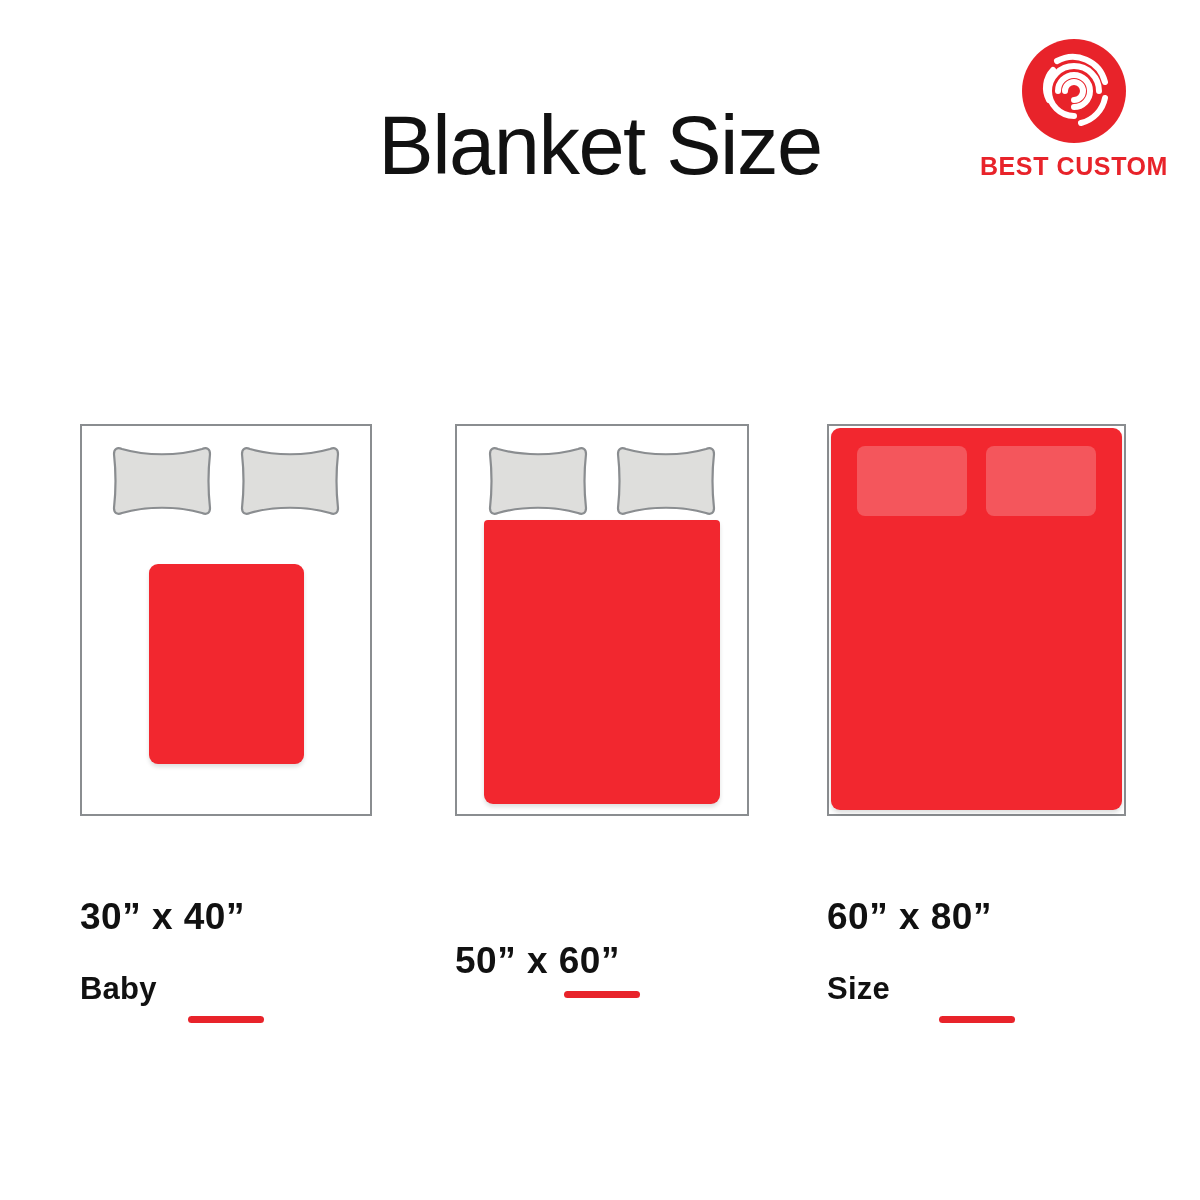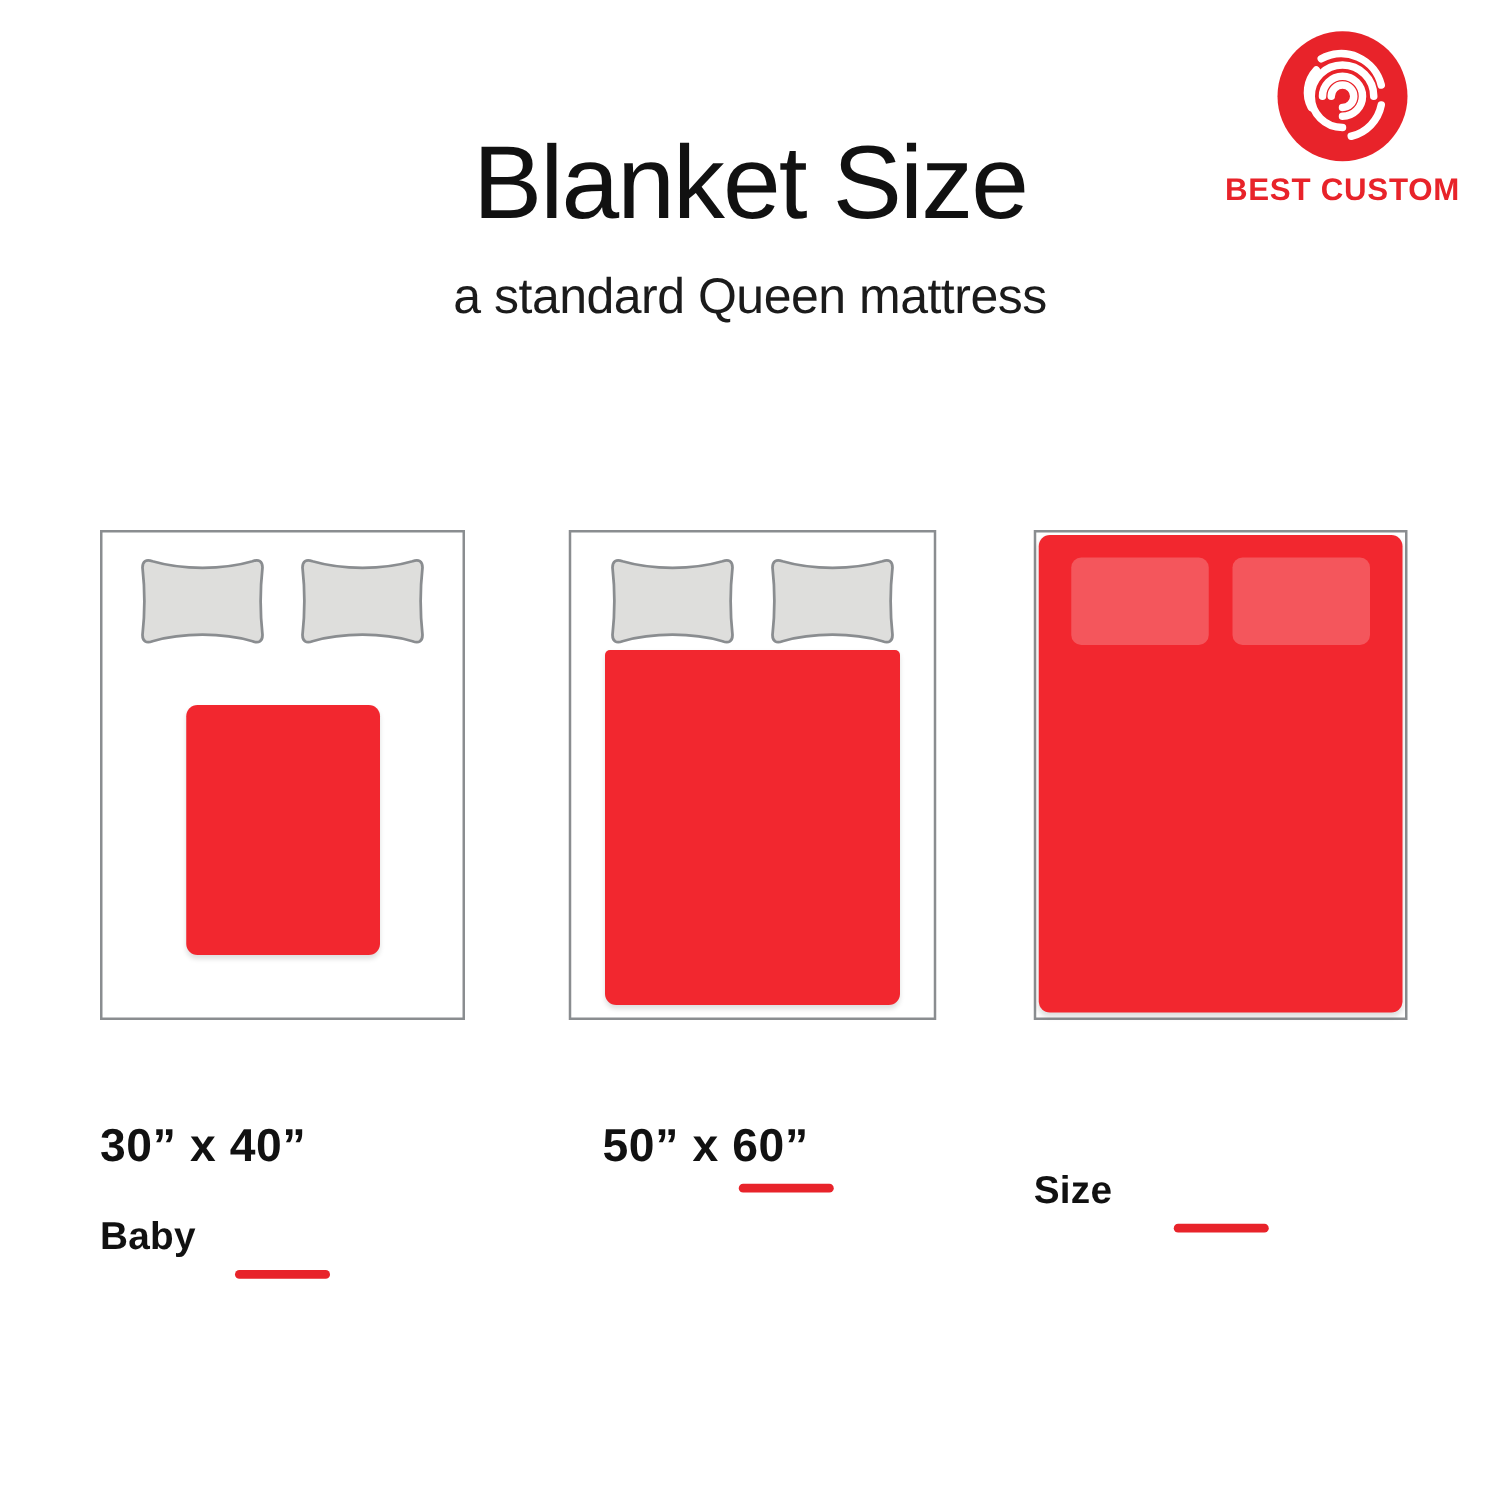--- a/index.html
+++ b/index.html
@@ -8,21 +8,21 @@
     background:#ffffff;
     font-family:"Liberation Sans", sans-serif;
     position:relative;
     overflow:hidden;
     color:#111111;
   }
 
   
   #brand-logo {
     position:absolute;
-    top:22px; right:26px;
+    top:36px; right:26px;
     width:200px;
     display:flex;
     flex-direction:column;
     align-items:center;
     text-align:right;
   }
   #logo-mark { width:110px; height:110px; display:block; }
   #logo-wordmark {
     margin-top:6px;
     font-size:25px;
@@ -125,21 +125,20 @@
       <path d="M38 25 A 33 33 0 0 1 86 46" stroke-width="6"></path>
       <path d="M86 62 A 32 32 0 0 1 62 87" stroke-width="6"></path>
     </g>
   </svg>
   <div id="logo-wordmark">BEST CUSTOM</div>
 </div>
 
 <div id="heading-block">
   <h1 id="page-title">Blanket Size</h1>
   <p id="page-subtitle">
-    <span>a standard Queen mattress</span>
   </p>
 </div>
 
 <div id="bed-comparison">
 
   <div class="bed-figure" style="left:80px; width:292px; height:392px;">
     <div class="bed-frame"></div>
     <div class="pillow" style="left:28px; top:22px; width:108px; height:70px; background:none; border:none;">
       <svg viewBox="0 0 108 70" preserveAspectRatio="none">
         <path d="M6,8 C6,3 9,1 14,3 C38,10 70,10 94,3 C99,1 102,3 102,8
@@ -187,23 +186,24 @@
 </div>
 
 <div id="size-captions">
 
   <div class="caption-col" style="left:80px; width:292px;">
     <div class="caption-dims">30” x 40”</div>
     <div class="caption-name">Baby</div>
     <div class="caption-rule"></div>
   </div>
 
-  <div class="caption-col" style="left:482px; width:294px;">
+  <div class="caption-col" style="left:455px; width:294px;margin-top:44px;">
     <div class="caption-dims">50” x 60”</div>
     <div class="caption-rule"></div>
   </div>
 
   <div class="caption-col" style="left:827px; width:299px;">
+    <div class="caption-dims">60” x 80”</div>
     <div class="caption-name">Size</div>
     <div class="caption-rule"></div>
   </div>
 
 </div>
 
 </body></html>

